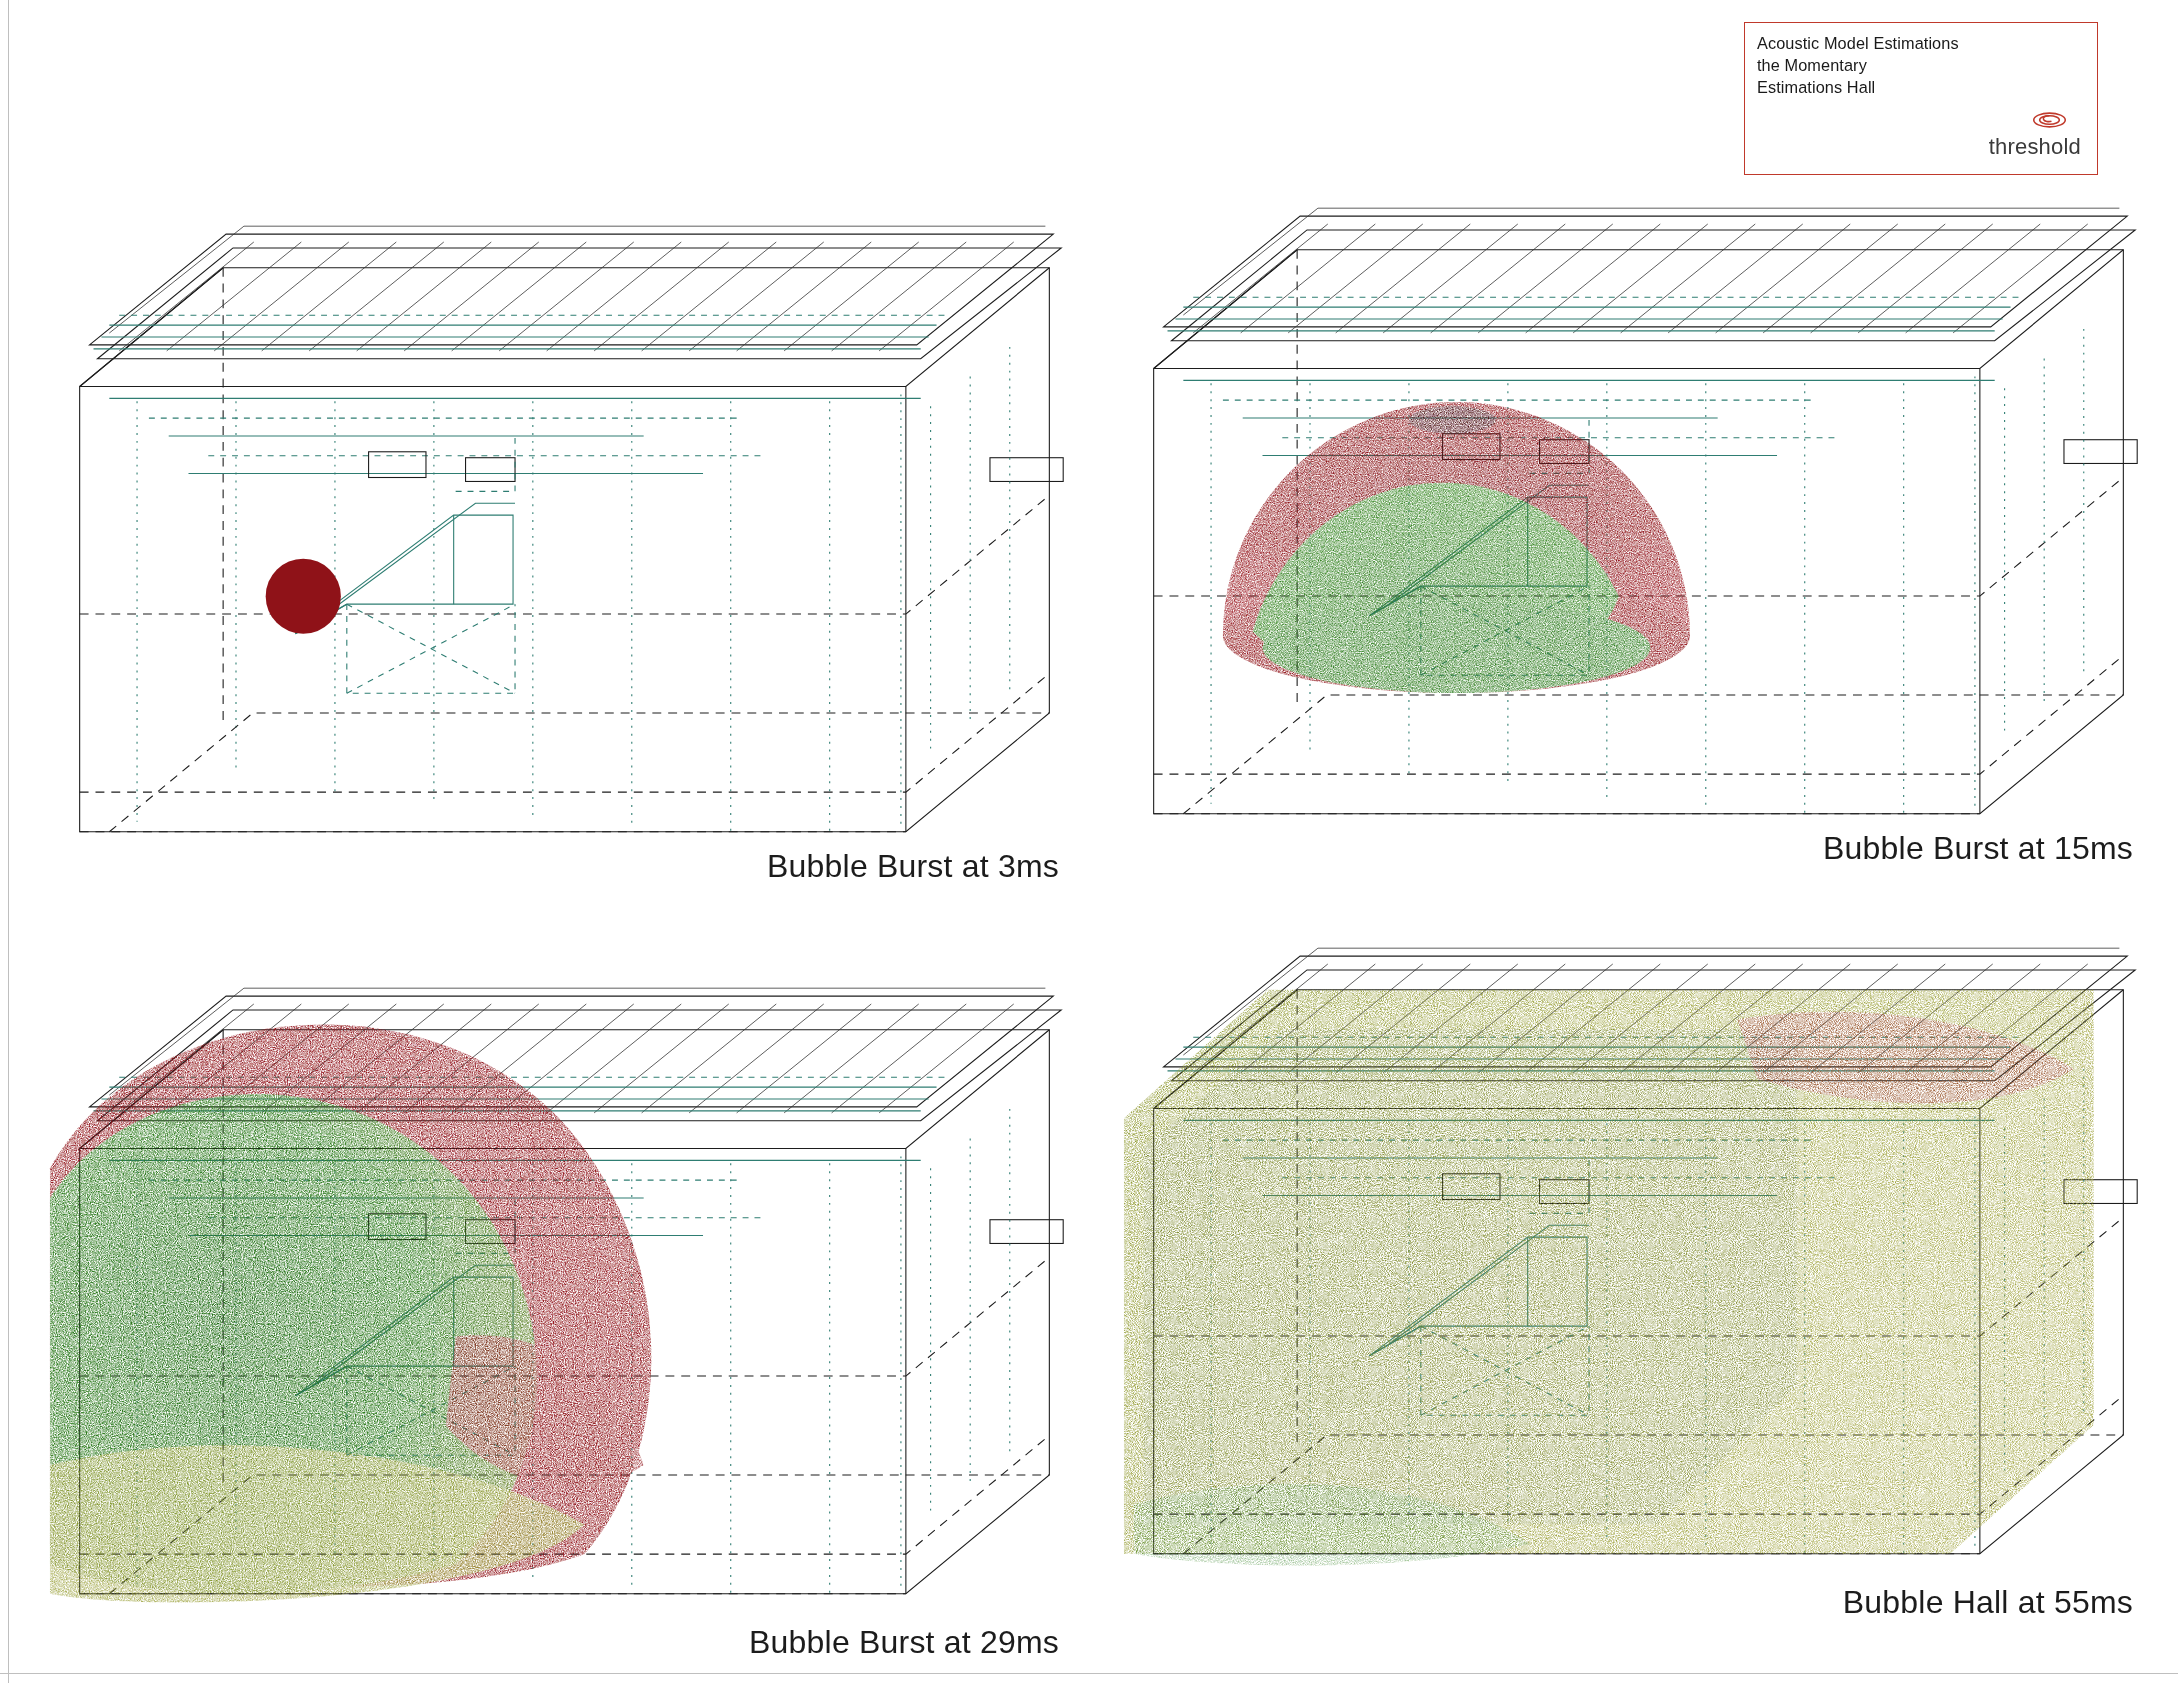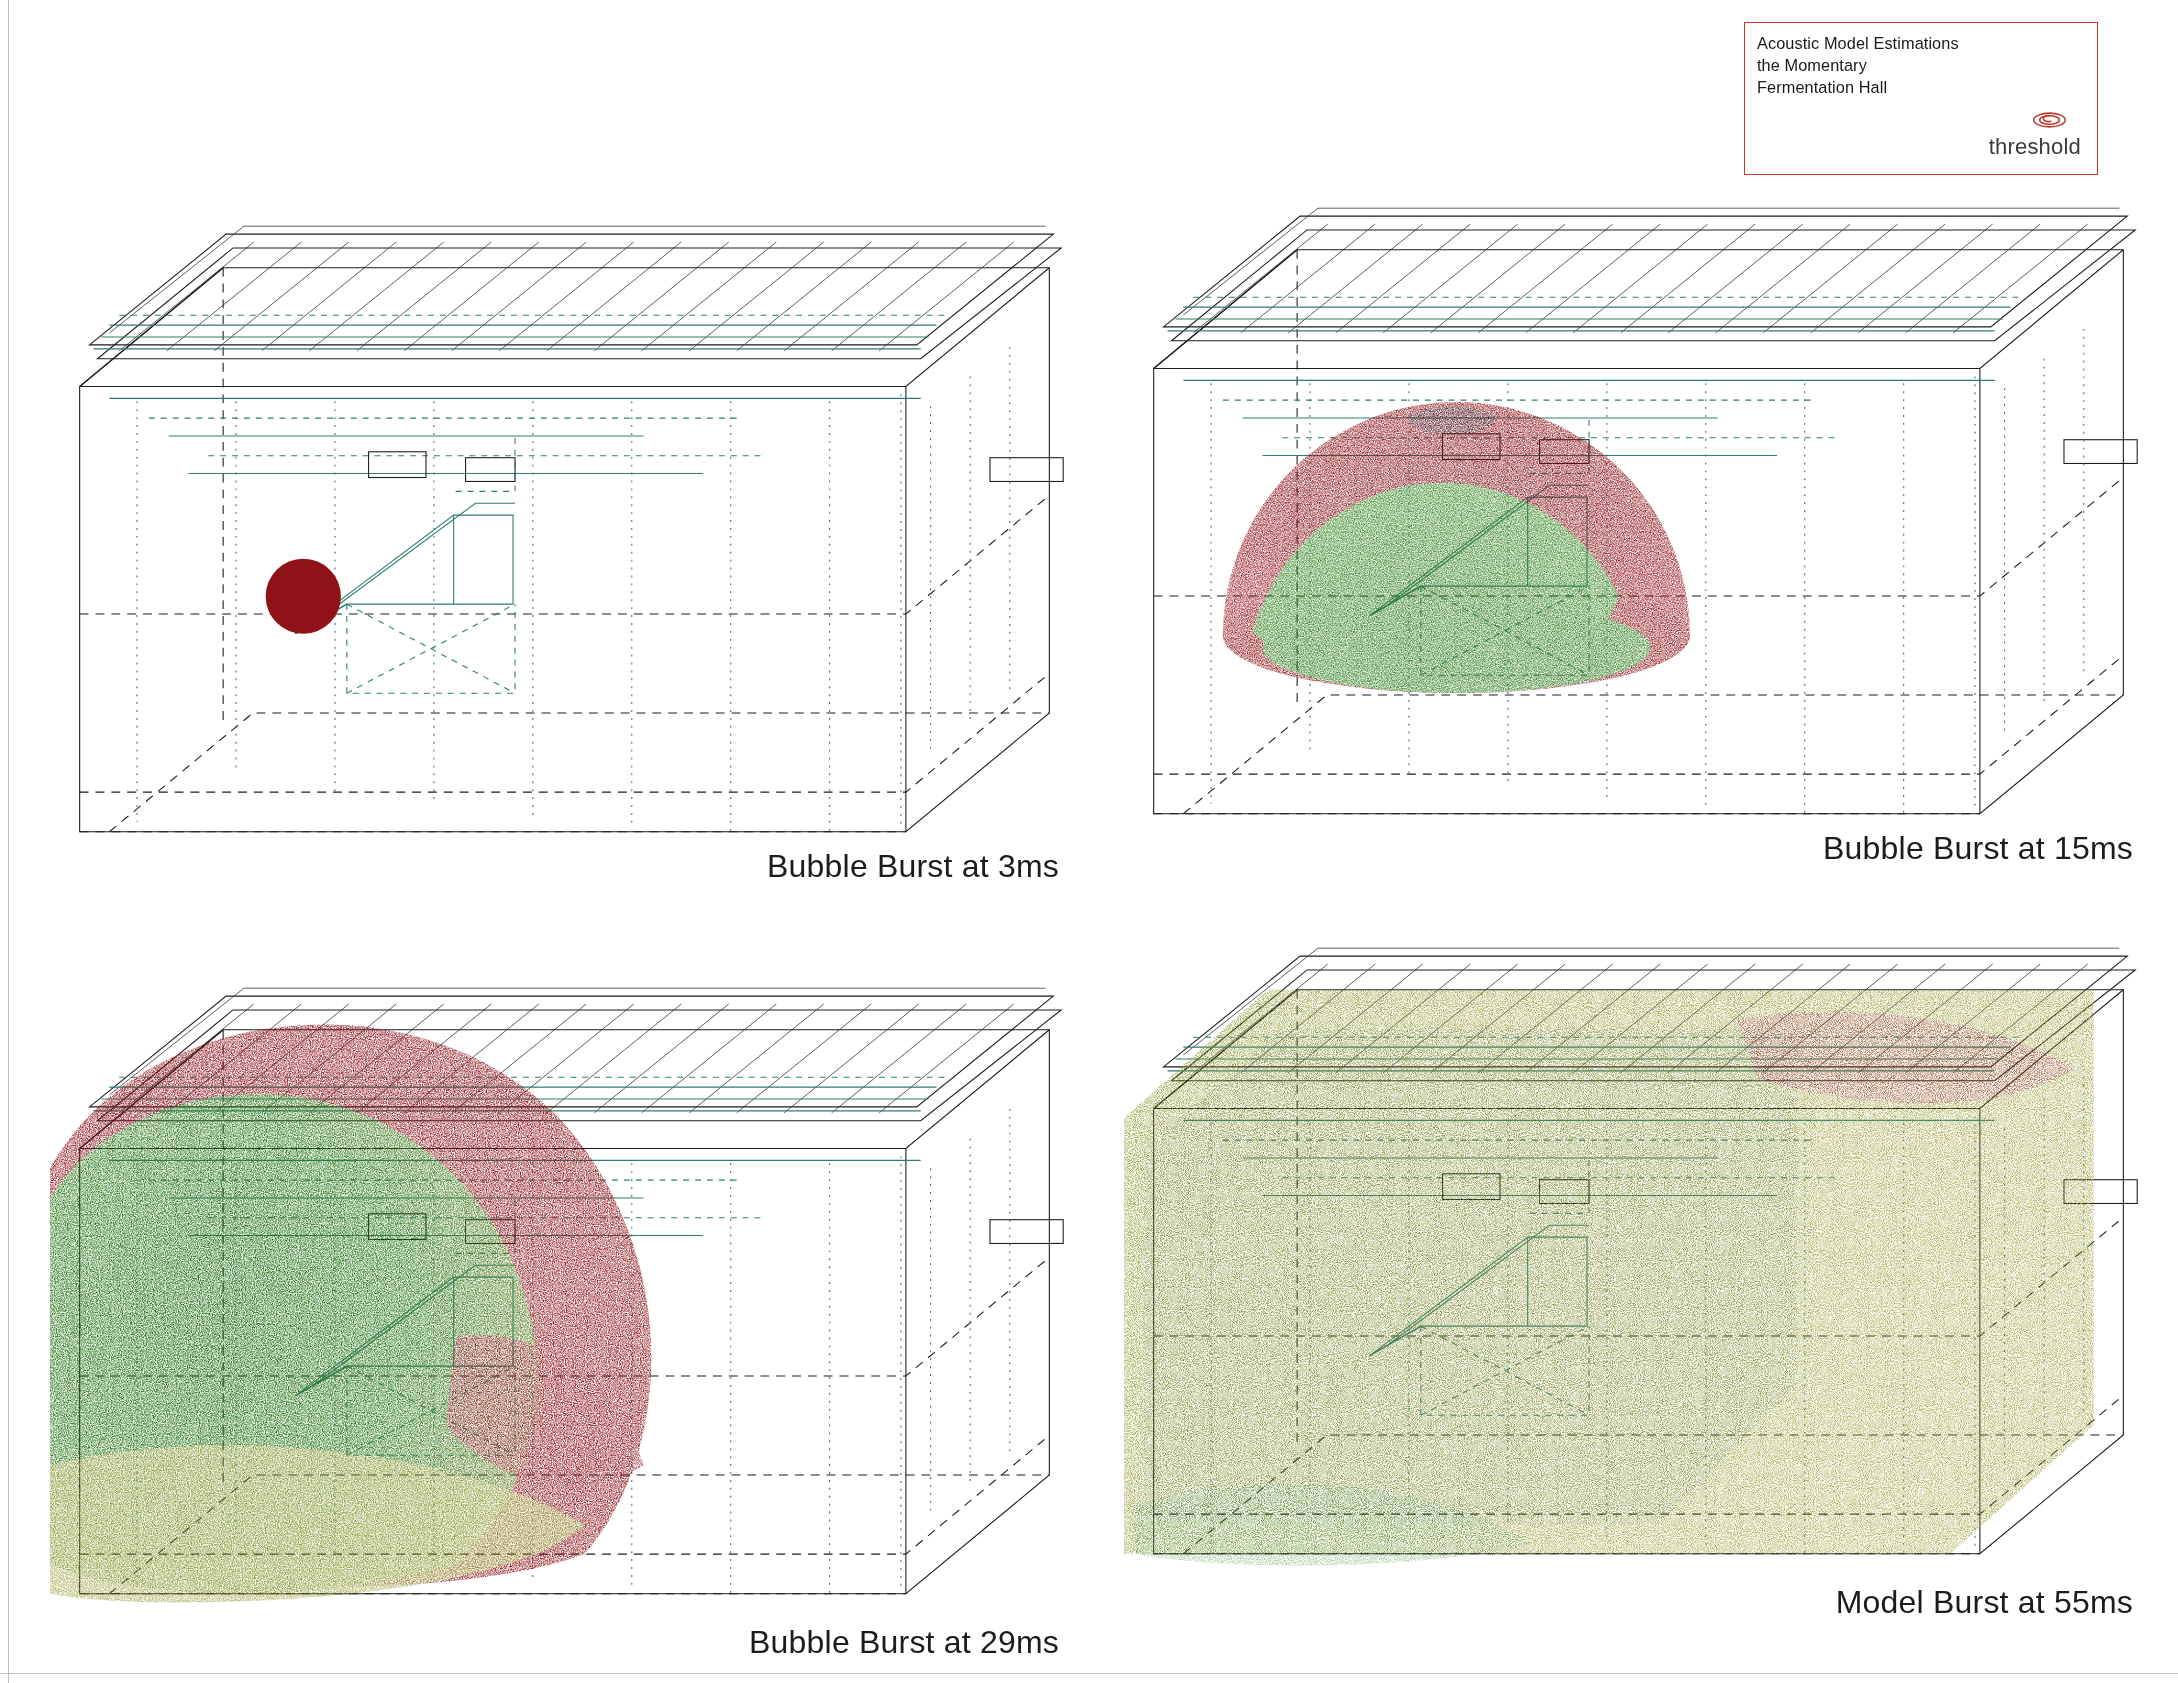--- a/index.html
+++ b/index.html
@@ -123,21 +123,21 @@
 <body>
 
 <div class="page">
   <div class="page-border-left"></div>
   <div class="page-border-bottom"></div>
 
   <div class="titleblock">
     <div class="tb-text">
       <div>Acoustic Model Estimations</div>
       <div>the Momentary</div>
-      <div>Fermentation Hall</div>
+      <div>Estimations Hall</div>
     </div>
     <div class="tb-brand">
       <div class="tb-brand-mark">
         <svg width="63" height="26" viewBox="0 0 64 26">
           <g fill="none" stroke="#c0392b" stroke-width="1.6">
             <ellipse cx="32" cy="13" rx="16" ry="7"></ellipse>
             <ellipse cx="32" cy="13" rx="10" ry="4.4"></ellipse>
             <path d="M32 8.6 C27 8.6 25 10.8 26 12.6 C27 14.4 31 15.2 34 14.2"></path>
           </g>
         </svg>
@@ -359,18 +359,18 @@
 
             <path d="M20 690 L20 250 L165 120 L1000 120 L1000 560 L855 690 Z" fill="url(#oliv55)"></path>
             <path d="M40 660 L40 280 L180 160 L700 160 L700 520 L560 660 Z" fill="#6f7d2a" opacity="0.55"></path>
 
             <path d="M640 150 C 760 130 900 150 980 200 C 900 250 760 240 660 210 Z" fill="#8f1218" opacity="0.55"></path>
 
             <path d="M30 640 C 180 600 340 620 430 680 C 300 710 110 705 30 690 Z" fill="#2f7d1f" opacity="0.45"></path>
           </g>
         </svg>
       </div>
-      <div class="panel-caption">Model Burst at 55ms</div>
+      <div class="panel-caption">Bubble Hall at 55ms</div>
     </div>
 
   </div>
 </div>
 
 
 </body></html>

